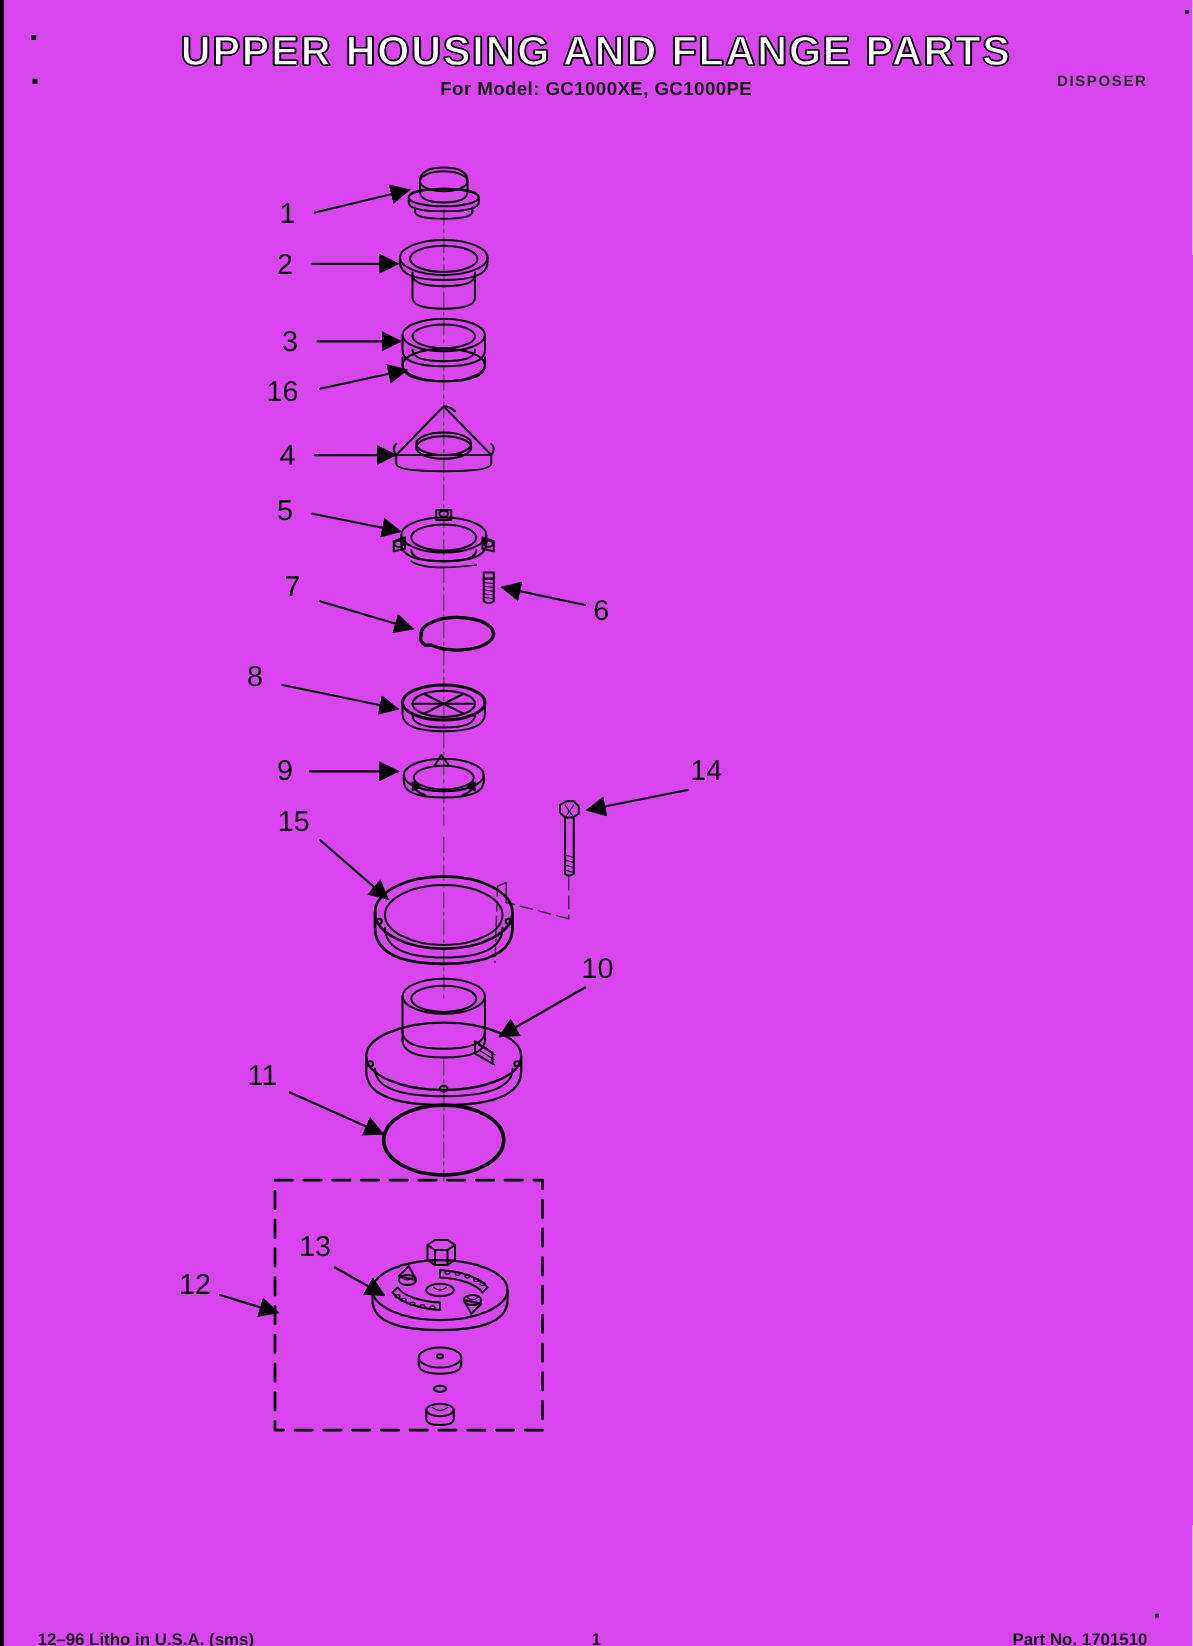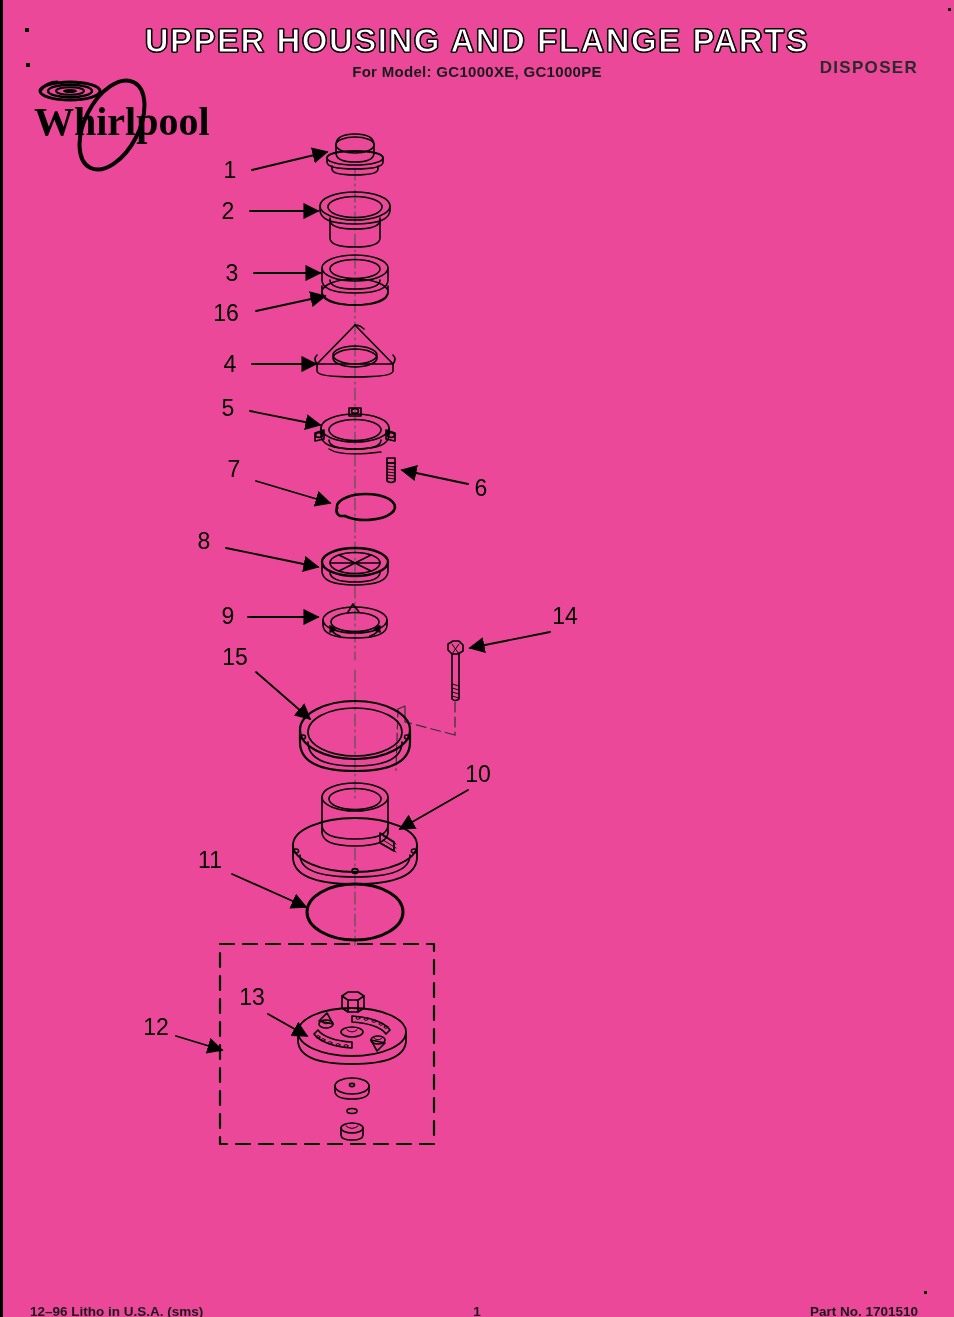--- a/index.html
+++ b/index.html
@@ -9,21 +9,21 @@
     background: #ffffff;
   }
   body {
     font-family: "Liberation Sans", sans-serif;
     color: #000;
   }
   #page {
     position: relative;
     width: 954px;
     height: 1317px;
-    background: #ec4899;
+    background: #d946ef;
     overflow: hidden;
   }
   
   .scan-edge {
     position: absolute;
     left: 0;
     top: 0;
     width: 3px;
     height: 1317px;
     background: #000;
@@ -60,21 +60,21 @@
     font-size: 15px;
     font-weight: bold;
     letter-spacing: 0.3px;
     margin-top: 3px;
     color: #1a1a1a;
   }
   #category-label {
     position: absolute;
     right: 36px;
     top: 58px;
-    font-size: 17px;
+    font-size: 12px;
     font-weight: bold;
     letter-spacing: 1.3px;
     color: #2a2a2a;
     padding-left: 36px;
   }
   
   #logo {
     position: absolute;
     left: 22px;
     top: 62px;
@@ -123,35 +123,20 @@
   <div class="reg-mark" style="left:948px; top:8px; width:3px; height:3px;"></div>
   <div class="reg-mark" style="left:924px; top:1291px; width:3px; height:3px;"></div>
 
   <div id="title-block">
     <div id="main-title">UPPER HOUSING AND FLANGE PARTS</div>
     <div id="model-line">For Model: GC1000XE, GC1000PE</div>
   </div>
 
   <div id="category-label">DISPOSER</div>
 
-  <div id="logo">
-    <svg width="200" height="110" viewBox="0 0 200 110">
-      <g>
-        <ellipse cx="48" cy="29" rx="30" ry="9" fill="none" stroke="#000" stroke-width="3"></ellipse>
-        <ellipse cx="48" cy="29" rx="22" ry="6.2" fill="none" stroke="#000" stroke-width="2.4"></ellipse>
-        <ellipse cx="48" cy="29" rx="14" ry="3.8" fill="none" stroke="#000" stroke-width="2"></ellipse>
-        <ellipse cx="48" cy="29" rx="7" ry="2" fill="#000"></ellipse>
-        <path d="M18 29 q6 -9 18 -9" fill="none" stroke="#000" stroke-width="3"></path>
-      </g>
-      <g>
-        <ellipse cx="90" cy="63" rx="27" ry="48" fill="none" stroke="#000" stroke-width="4" transform="rotate(27 90 63)"></ellipse>
-      </g>
-      <text x="12" y="73" font-family="'Liberation Serif', serif" font-size="40" font-weight="bold" fill="#000" style="font-style:normal">Whirlpool</text>
-    </svg>
-  </div>
 
   <div id="diagram">
   <svg width="954" height="1250" viewBox="0 0 954 1250">
     <defs>
       <marker id="arrow" viewBox="0 0 10 10" refX="9" refY="5" markerWidth="9" markerHeight="9" orient="auto-start-reverse">
         <path d="M 0 0 L 10 5 L 0 10 z" fill="#000"></path>
       </marker>
     </defs>
     <g fill="none" stroke="#000" stroke-width="1.6" stroke-linecap="round" stroke-linejoin="round">
 

